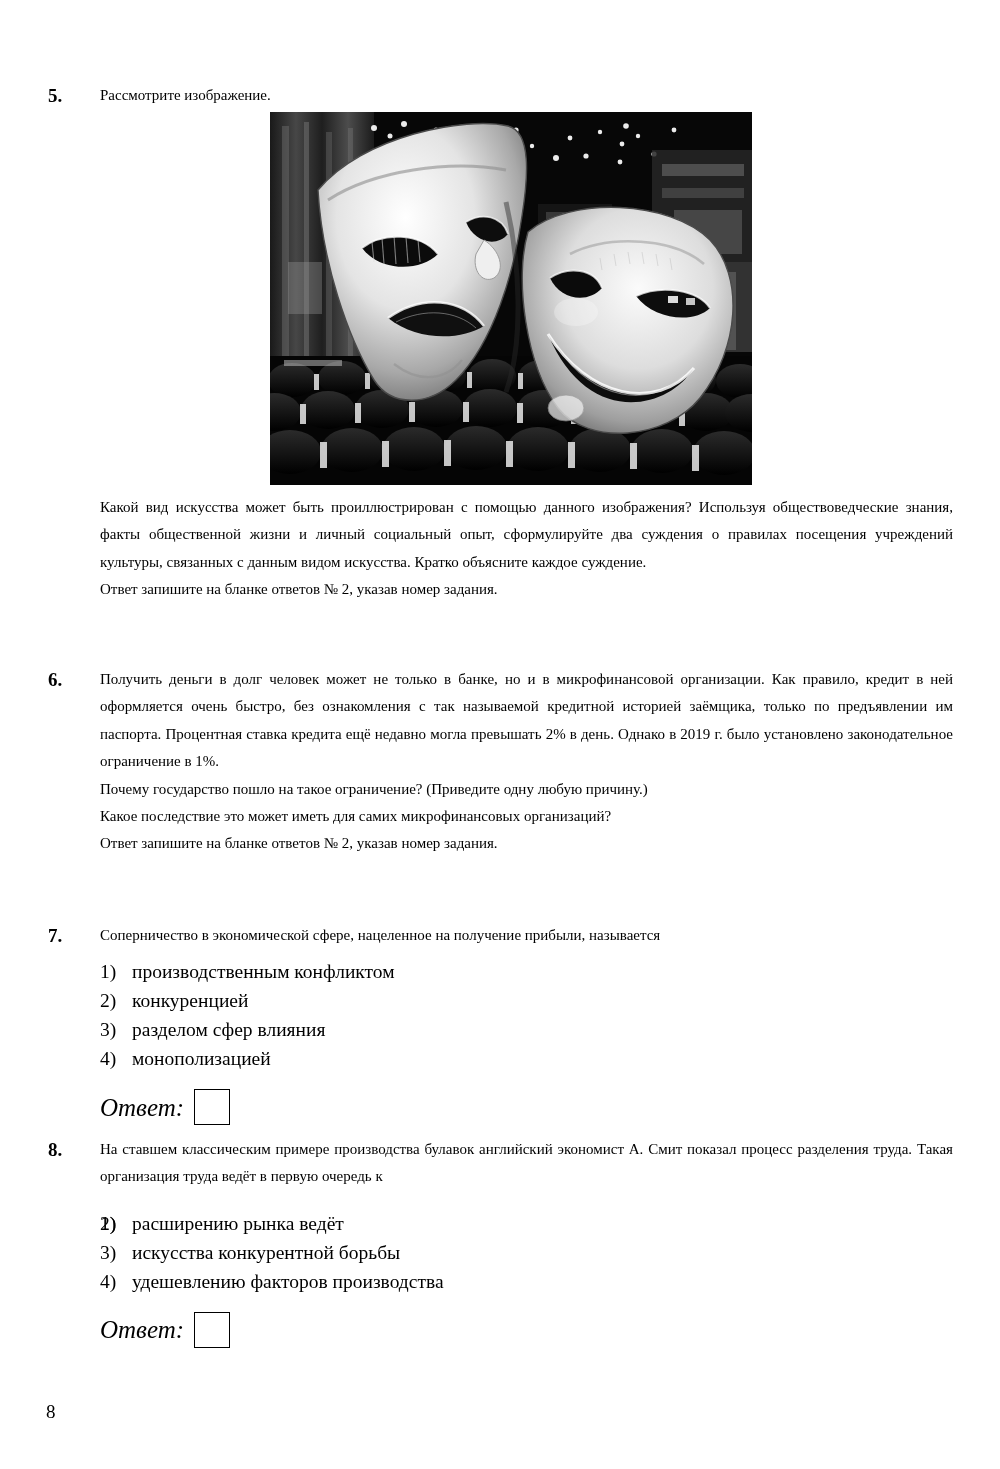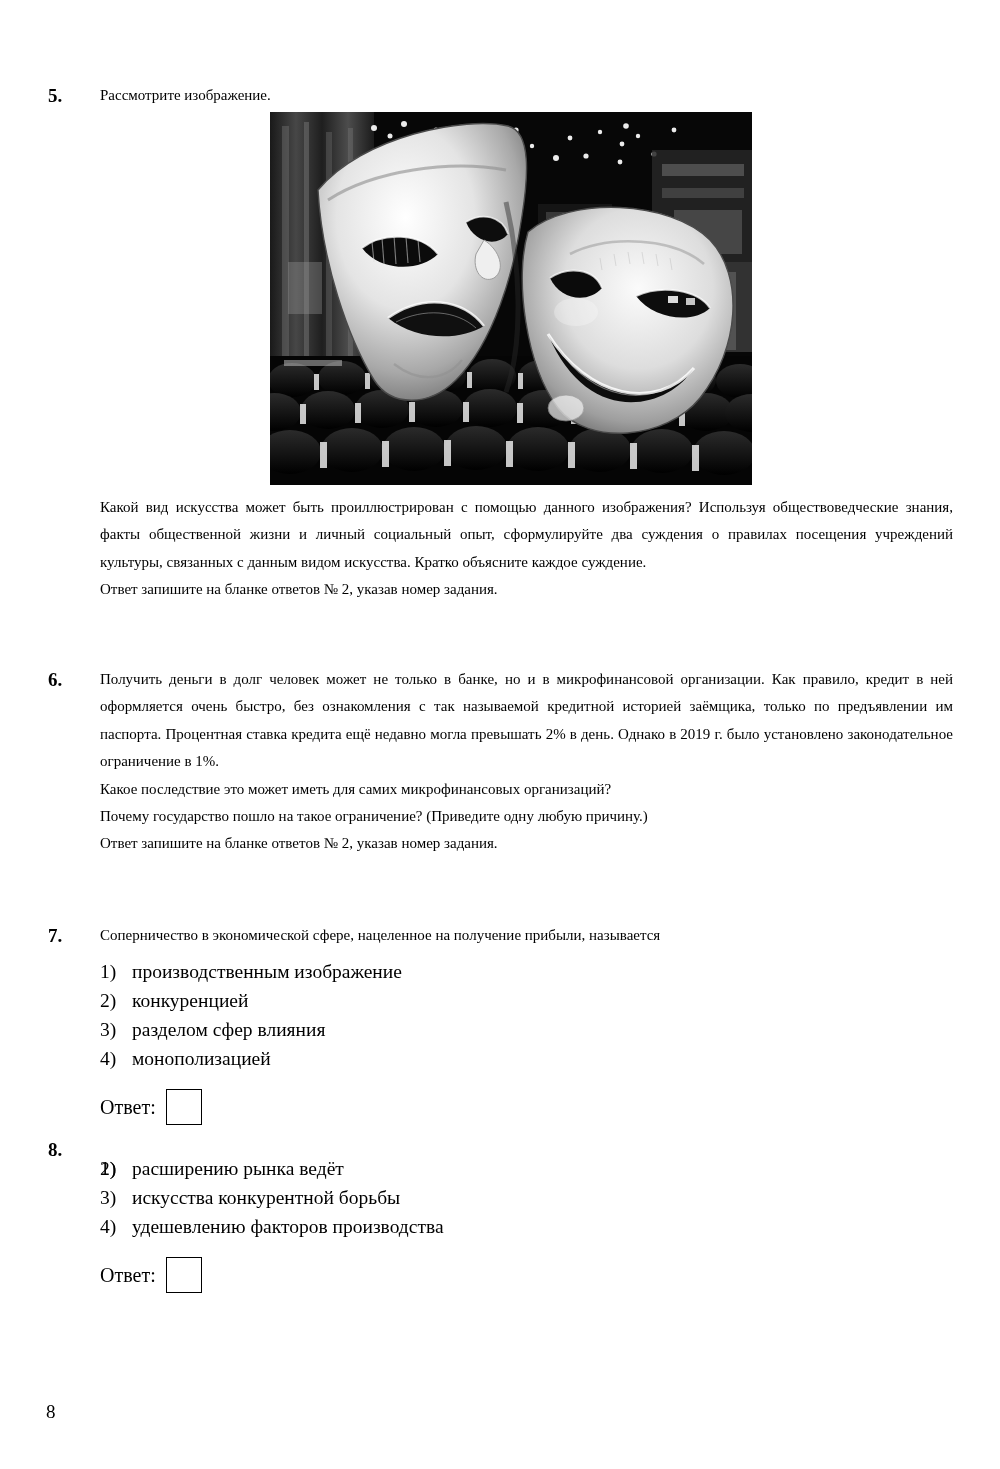--- a/index.html
+++ b/index.html
@@ -69,23 +69,24 @@
     text-align: left;
   }
 
   
   .answer-row {
     display: flex;
     align-items: center;
     margin-top: 16px;
   }
   .answer-label {
-    font-size: 20px;
+    font-size: 25px;
     line-height: 27px;
     margin-right: 10px;
+    font-style: italic;
   }
   .answer-box {
     width: 36px;
     height: 36px;
     border: 1.6px solid #000000;
     background: #ffffff;
     box-sizing: border-box;
   }
 
   
@@ -331,34 +332,34 @@
     <div class="qbody">
       <p class="para">Какой вид искусства может быть проиллюстрирован с помощью данного изображения? Используя обществоведческие знания, факты общественной жизни и личный социальный опыт, сформулируйте два суждения о правилах посещения учреждений культуры, связанных с данным видом искусства. Кратко объясните каждое суждение.</p>
       <p class="para">Ответ запишите на бланке ответов № 2, указав номер задания.</p>
     </div>
   </div>
 
   <div class="task" style="top:666px;">
     <div class="qnum">6.</div>
     <div class="qbody">
       <p class="para">Получить деньги в долг человек может не только в банке, но и в микрофинансовой организации. Как правило, кредит в ней оформляется очень быстро, без ознакомления с так называемой кредитной историей заёмщика, только по предъявлении им паспорта. Процентная ставка кредита ещё недавно могла превышать 2% в день. Однако в 2019 г. было установлено законодательное ограничение в 1%.</p>
+      <p class="para para-gap">Почему государство пошло на такое ограничение? (Приведите одну любую причину.)</p>
       <p class="para">Какое последствие это может иметь для самих микрофинансовых организаций?</p>
-      <p class="para para-gap">Почему государство пошло на такое ограничение? (Приведите одну любую причину.)</p>
       <p class="para">Ответ запишите на бланке ответов № 2, указав номер задания.</p>
     </div>
   </div>
 
   <div class="task" style="top:922px;">
     <div class="qnum">7.</div>
     <div class="qbody">
       <p class="para">Соперничество в экономической сфере, нацеленное на получение прибыли, называется</p>
       <ul class="options">
         <li>
           <span class="marker">1)</span>
-          <span>производственным изображение</span>
+          <span>производственным конфликтом</span>
         </li>
         <li>
           <span class="marker">2)</span>
           <span>конкуренцией</span>
         </li>
         <li>
           <span class="marker">3)</span>
           <span>разделом сфер влияния</span>
         </li>
         <li>
@@ -369,20 +370,21 @@
       <div class="answer-row">
         <span class="answer-label">Ответ:</span>
         <span class="answer-box"></span>
       </div>
     </div>
   </div>
 
   <div class="task" style="top:1136px;">
     <div class="qnum">8.</div>
     <div class="qbody">
+      <p class="para">На ставшем классическим примере производства булавок английский экономист А. Смит показал процесс разделения труда. Такая организация труда ведёт в первую очередь к</p>
       <ul class="options" style="margin-top:18px;">
         <li>
           <span class="marker">1)</span>
         </li>
         <li>
           <span class="marker">2)</span>
           <span>расширению рынка ведёт</span>
         </li>
         <li>
           <span class="marker">3)</span>

